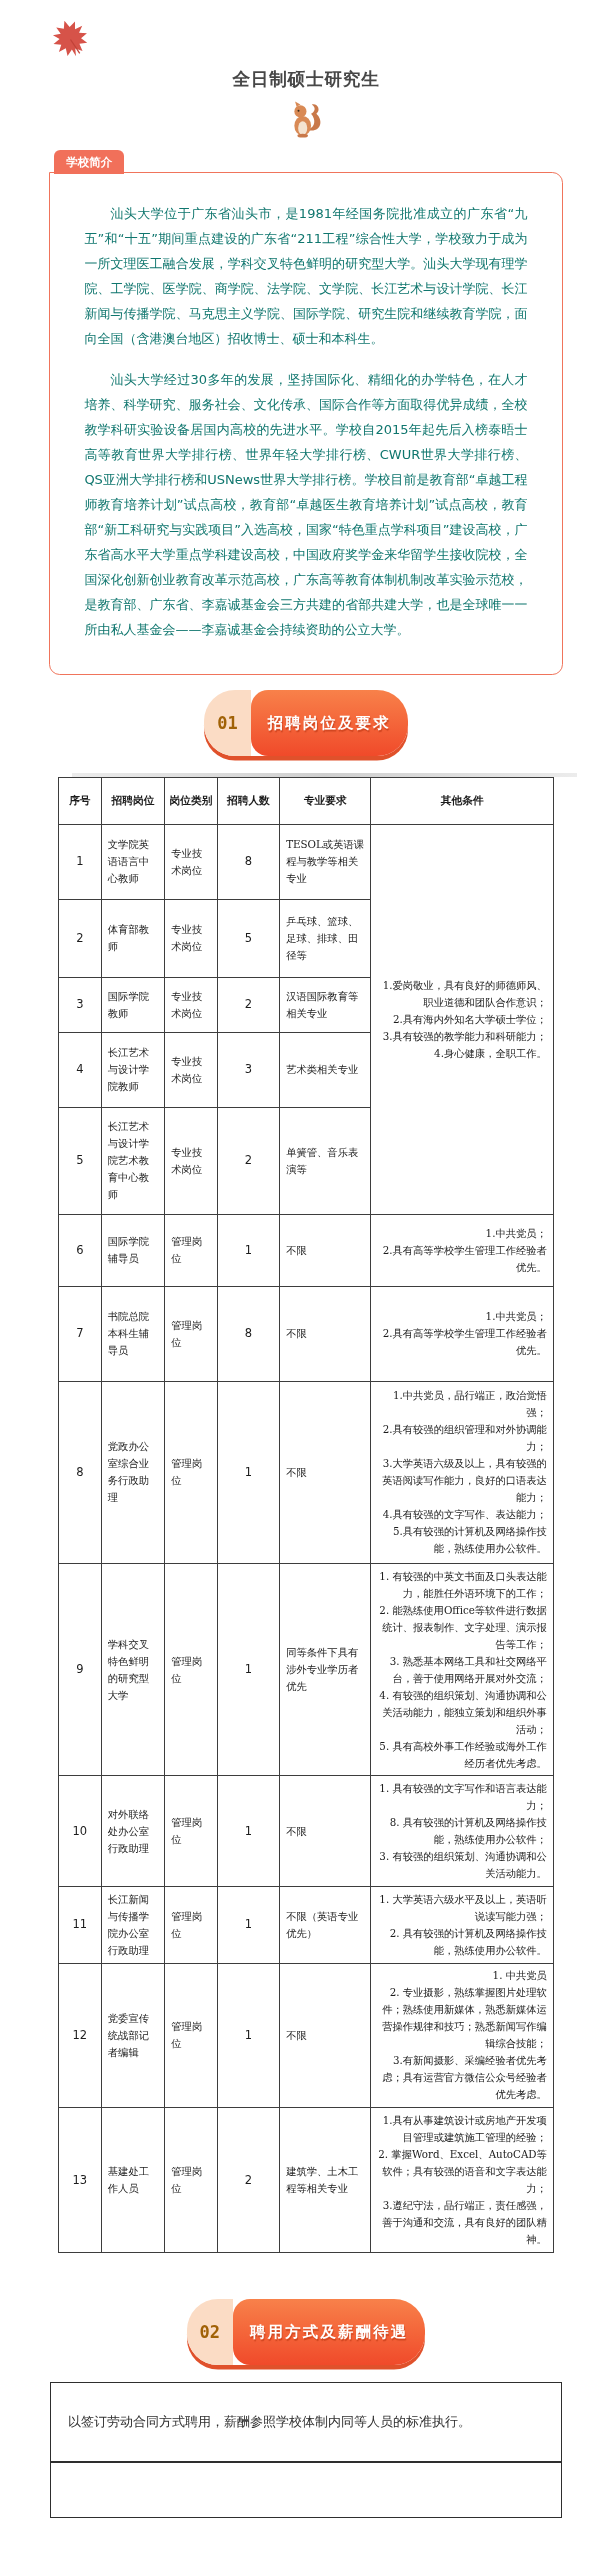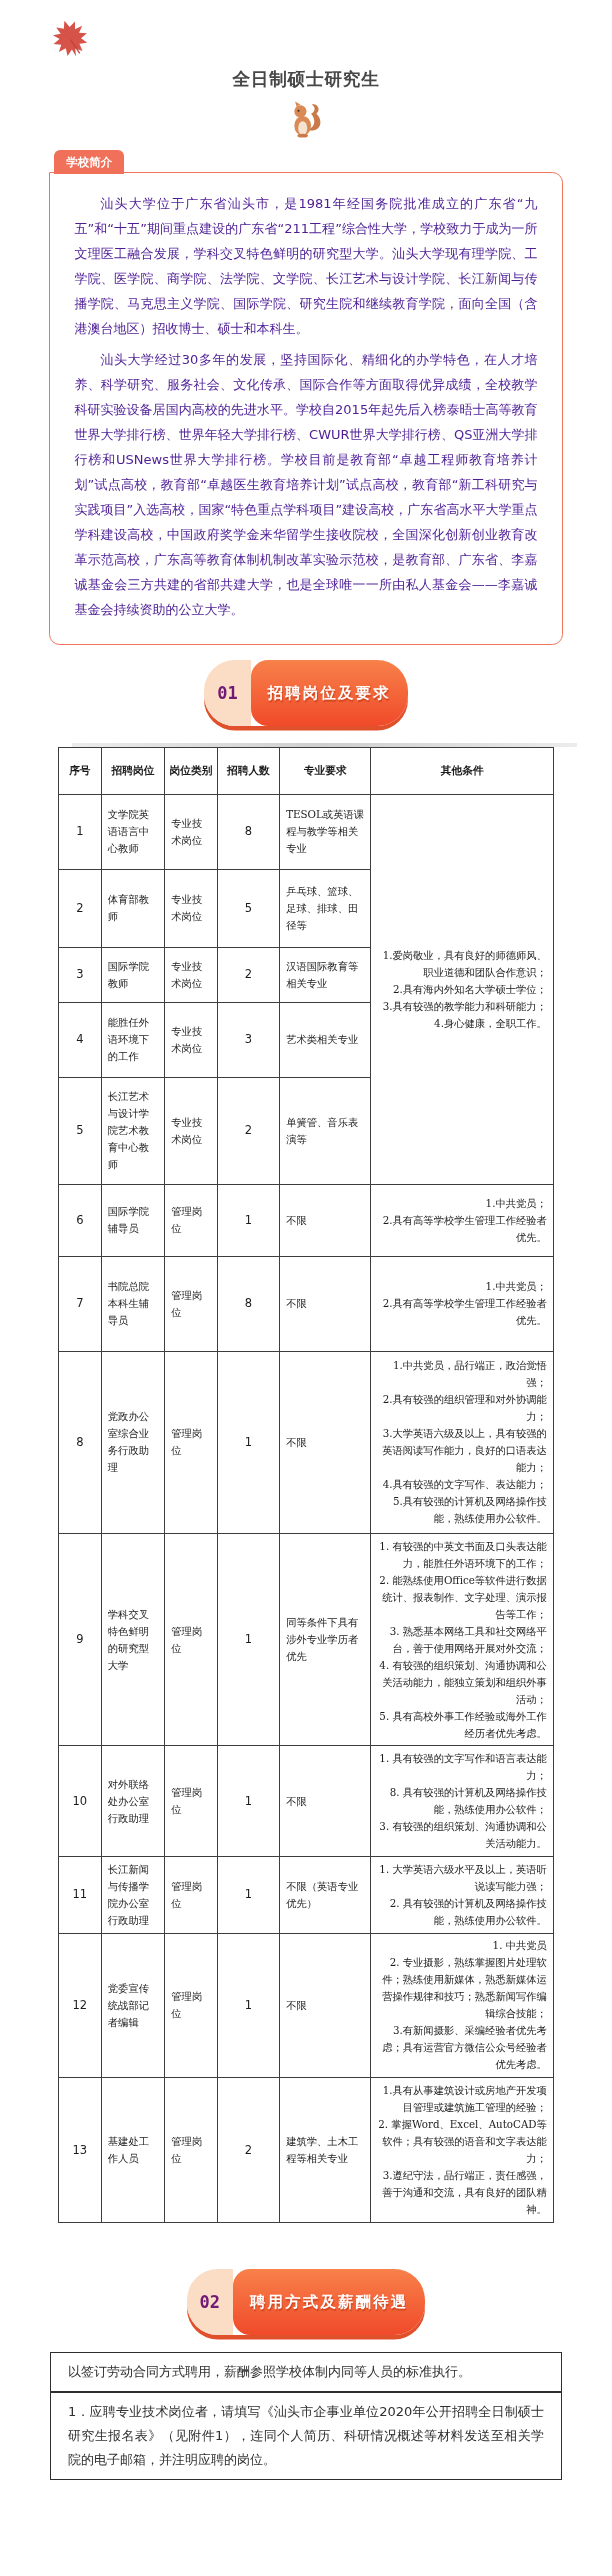--- a/index.html
+++ b/index.html
@@ -10,41 +10,41 @@
   .maple{position:absolute;left:49px;top:18.4px;}
   .squirrel-row{display:flex;justify-content:center;margin-top:7.7px;height:40px;}
 
   
   .title{margin-top:66px;text-align:center;font-weight:bold;font-size:17.6px;line-height:26px;color:#474747;letter-spacing:0.8px;}
 
   
   .intro-tab{display:inline-block;margin:10.7px 0 0 54px;background:#f1705a;color:#fff;font-weight:bold;
     font-size:11.5px;padding:4.6px 12.2px 3.8px;border-radius:6.1px 6.1px 0 0;position:relative;z-index:2;}
   .intro-box{margin:-1.5px 49px 0 49px;border:1.5px solid #f0745b;border-radius:0 10.7px 10.7px 10.7px;padding:12.2px 18.4px 15.3px;background:#fff;}
-  .intro-box p{margin:6px;text-indent:2em;font-size:13px;line-height:25px;color:#4c1d95;text-align:justify;}
+  .intro-box p{margin:16px;text-indent:2em;font-size:13px;line-height:25px;color:#0f766e;text-align:justify;}
 
   
   .badge{display:flex;justify-content:center;margin:15.3px 0 17px;}
   .pill{display:inline-flex;align-items:stretch;border-radius:31px;overflow:hidden;box-shadow:0 4.6px 0 #e0512b;}
-  .pill-num{background:#fbdcc5;color:#701a75;font-weight:bold;font-size:17px;padding:23px 13px;display:flex;align-items:center;
+  .pill-num{background:#fbdcc5;color:#a16207;font-weight:bold;font-size:17px;padding:23px 13px;display:flex;align-items:center;
     font-family:"DejaVu Sans Mono","Liberation Mono",monospace;}
   .pill-label{background:linear-gradient(180deg,#f8814a,#f04a2a);color:#fff;font-weight:bold;font-size:15.3px;
     letter-spacing:2.3px;padding:8.4px 17px;display:flex;align-items:center;text-shadow:0.8px 1.5px 0.8px rgba(180,50,15,.55);border-radius:17px;}
 
   
   .scan-strip{height:3.8px;background:linear-gradient(90deg,#ececec,#cfcfcf,#ececec);margin:3.1px 35px 0 72px;}
   table.jobs{border-collapse:collapse;margin-left:58px;width:496px;font-family:"DejaVu Serif","Liberation Serif",serif;color:#1c1c1c;background:#fff;}
   .jobs th,.jobs td{border:1.5px solid #3d3d3d;}
   .jobs th{font-size:10.7px;font-weight:bold;padding:4.6px 3.1px;}
   .jobs td{font-size:10.3px;padding:3.8px 6.1px;line-height:17px;vertical-align:middle;}
   .jobs td.c{text-align:center;font-family:"DejaVu Sans","Liberation Sans",sans-serif;font-size:11.5px;}
   .jobs td.pre{white-space:pre-line;text-align:right;}
 
   
-  .plain-box{margin:0 50px;border:1.5px solid #2e2e2e;padding:7px 17px;background:#fff;}
+  .plain-box{margin:0 50px;border:1.5px solid #2e2e2e;padding:27px 17px;background:#fff;}
   .plain-box p{margin:0;font-size:13px;line-height:24px;color:#2f2f2f;text-align:justify;} .gap-l{height:31px;}
 </style>
 </head>
 <body>
 
 <div class="page">
 
   
   <div class="maple">
     <svg width="43" height="43" viewBox="0 0 24 24">
@@ -131,21 +131,21 @@
       </tr>
       <tr style="height:55px">
         <td class="c">3</td>
         <td>国际学院教师</td>
         <td>专业技术岗位</td>
         <td class="c">2</td>
         <td>汉语国际教育等相关专业</td>
       </tr>
       <tr style="height:75px">
         <td class="c">4</td>
-        <td>能胜任外语环境下的工作</td>
+        <td>长江艺术与设计学院教师</td>
         <td>专业技术岗位</td>
         <td class="c">3</td>
         <td>艺术类相关专业</td>
       </tr>
       <tr style="height:107px">
         <td class="c">5</td>
         <td>长江艺术与设计学院艺术教育中心教师</td>
         <td>专业技术岗位</td>
         <td class="c">2</td>
         <td>单簧管、音乐表演等</td>
@@ -242,21 +242,20 @@
       <span class="pill-num">02</span>
       <span class="pill-label">聘用方式及薪酬待遇</span>
     </div>
   </div>
   <div class="plain-box">
     <p>以签订劳动合同方式聘用，薪酬参照学校体制内同等人员的标准执行。</p>
   </div>
 
   
   <div class="plain-box">
-    <p>1．应聘专业技术岗位者，请填写《汕头市企事业单位2020年公开招聘全日制硕士研究生报名表》（见附件1），连同个人简历、科研情况概述等材料发送至相关学院的电子邮箱，并注明应聘的岗位。</p>
   </div>
 
   
   
 
   
   
   
 
   

